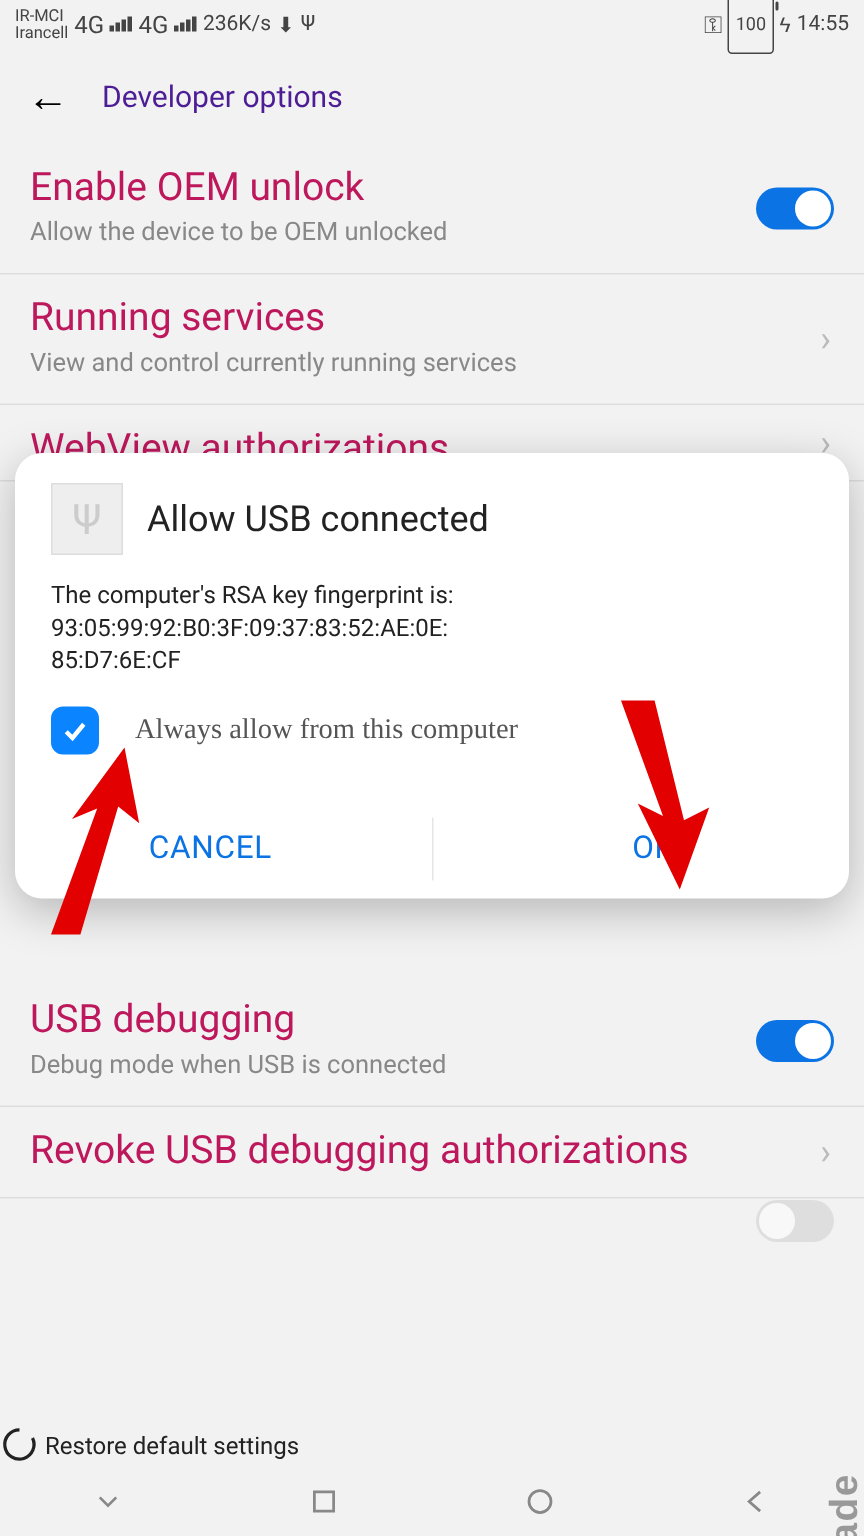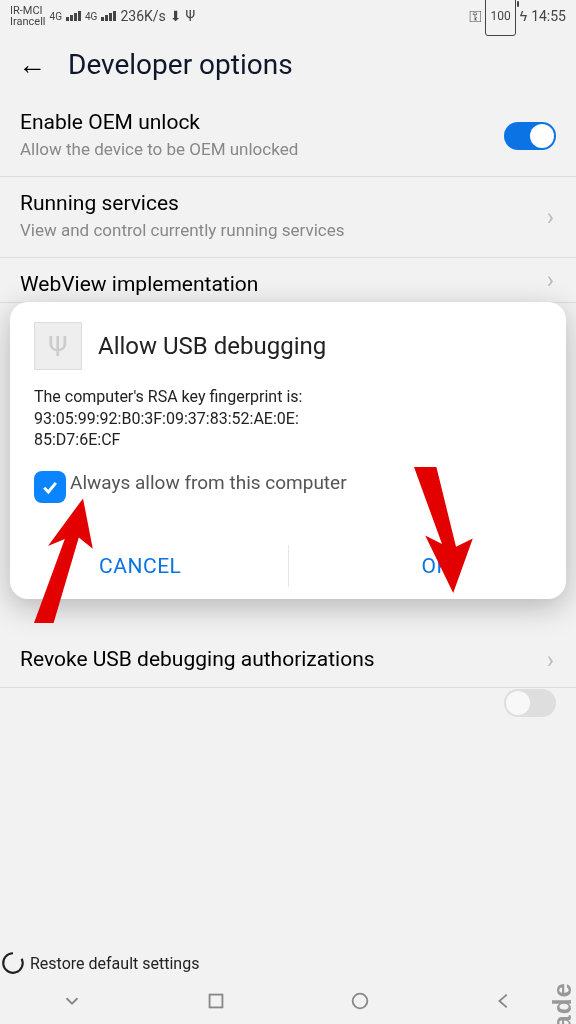--- a/index.html
+++ b/index.html
@@ -4,44 +4,44 @@
 <style>
   * { box-sizing: border-box; margin: 0; padding: 0; }
   html, body { width: 576px; height: 1024px; font-family: -apple-system, Roboto, "Helvetica Neue", Arial, sans-serif; background: #f2f2f2; overflow: hidden; position: relative; }
   
   .statusbar { height: 32px; display: flex; justify-content: space-between; padding: 0 10px; font-size: 14px; color: #444; }
   .sb-left, .sb-right { display: flex; align-items: center; gap: 4px; }
   .carriers { display:flex; flex-direction:column; line-height:11px; font-size:11px;}
   .sig { display:inline-flex; align-items:flex-end; gap:1px; }
   .sig i { width:3px; background:#444; display:block;}
   .sig i:nth-child(1){height:4px}.sig i:nth-child(2){height:6px}.sig i:nth-child(3){height:8px}.sig i:nth-child(4){height:10px}
-  .fourg { font-size:10px; }
+  .fourg { font-size:16px; }
   .battbox { border:1.5px solid #444; border-radius:3px; padding:12px 4px; font-size:12px; position:relative;}
   .battbox::after{content:"";position:absolute;right:-4px;top:4px;width:2px;height:6px;background:#444;border-radius:1px;}
   
   .header { height: 64px; display:flex; align-items:center; padding: 0 18px; gap:22px;}
-  .header .title { font-size: 28px; color:#0f172a; }
+  .header .title { font-size: 20px; color:#4c1d95; }
   
   .settings { }
   .row { padding: 14px 20px 16px 20px; border-bottom: 1px solid #ddd; display:flex; flex-direction:column; position:relative; }
-  .row .label { font-size: 21px; color:#000000; }
+  .row .label { font-size: 26px; color:#be185d; }
   .row .sub { font-size: 17px; color:#888; margin-top:4px; line-height:1.3;}
   .toggle { position:absolute; right:20px; top:50%; transform:translateY(-50%); width:52px; height:28px; border-radius:14px; background:#0b73e4; }
   .toggle.off { background:#ccc; }
   .toggle .knob { position:absolute; top:2px; right:2px; width:24px; height:24px; border-radius:50%; background:#fff; }
   .toggle.off .knob { left:2px; right:auto; }
   .chev { position:absolute; right:22px; top:50%; transform:translateY(-50%); color:#bbb; font-size:24px; }
   
   .overlay { position:absolute; top:0; left:0; width:576px; height:1024px; pointer-events:none; }
   .dialog { position:absolute; left:10px; right:10px; top:302px; background:#fff; border-radius:18px; padding:20px 24px 0 24px; box-shadow:0 8px 30px rgba(0,0,0,0.25); pointer-events:auto;}
   .dlg-head { display:flex; align-items:center; gap:16px; margin-bottom:16px;}
   .usb-icon { width:48px; height:48px; background:#eee; border:1px solid #ddd; display:flex; align-items:center; justify-content:center; color:#ccc; font-size:28px;}
   .dlg-title { font-size:24px; color:#222;}
   .dlg-body { font-size:16px; color:#222; line-height:1.35; margin-bottom:20px;}
-  .always { display:flex; align-items:flex-start; gap:4px; margin-bottom:30px;}
+  .always { display:flex; align-items:center; gap:24px; margin-bottom:30px;font-family:Liberation Serif, serif;}
   .chk { width:32px; height:32px; border-radius:8px; background:#0a84ff; display:flex; align-items:center; justify-content:center;}
   .chk svg { width:20px; height:20px; stroke:#fff; stroke-width:3.5; fill:none;}
   .always-label { font-size:19px; color:#555;}
   .dlg-actions { display:flex; height:66px; border-top:0;gap:41px; }
   .dlg-btn { flex:1; display:flex; align-items:center; justify-content:center; font-size:21px; color:#0b73e4; letter-spacing:0.5px;}
   .dlg-sep { width:1px; background:#e5e5e5; margin:12px 0; }
   
   .footerfade{position:absolute;bottom:0;left:0;right:0;height:110px;background:linear-gradient(to bottom, rgba(242,242,242,0.0), rgba(242,242,242,1) 40%);}
   .restore{position:absolute;bottom:48px;left:0;right:0;display:flex;flex-direction:row;align-items:center;gap:4px;color:#222;}
   .restore svg{width:26px;height:26px;}
@@ -108,26 +108,33 @@
       </div>
   </div>
 
   <div class="row">
     <span class="label">Running services</span>
     <span class="sub">View and control currently running services</span>
     <span class="chev">›</span>
   </div>
 
   <div class="row" style="padding-bottom:6px;">
-    <span class="label">WebView implementation</span>
+    <span class="label">WebView authorizations</span>
     <span class="chev">›</span>
   </div>
 
   <div style="height:330px;"></div>
 
+  <div class="row">
+    <span class="label">USB debugging</span>
+    <span class="sub">Debug mode when USB is connected</span>
+    <div class="toggle">
+        <div class="knob"></div>
+      </div>
+  </div>
 
   <div class="row">
     <span class="label">Revoke USB debugging authorizations</span>
     <span class="chev">›</span>
   </div>
 
   <div class="row" style="border-bottom:none;">
     <div class="toggle off" style="opacity:0.5;">
         <div class="knob"></div>
       </div>
@@ -155,21 +162,21 @@
       </svg></span>
   <span><svg viewBox="0 0 24 24">
         <polyline points="15 5 7 12 15 19"></polyline>
       </svg></span>
 </div>
 
 <div class="overlay">
   <div class="dialog">
     <div class="dlg-head">
       <div class="usb-icon">Ψ</div>
-      <div class="dlg-title">Allow USB debugging</div>
+      <div class="dlg-title">Allow USB connected</div>
     </div>
     <div class="dlg-body">
       <div>The computer's RSA key fingerprint is:</div>
       <div>93:05:99:92:B0:3F:09:37:83:52:AE:0E:</div>
       <div>85:D7:6E:CF</div>
     </div>
     <div class="always">
       <div class="chk">
         <svg viewBox="0 0 24 24">
             <polyline points="5 13 10 18 19 7"></polyline>

